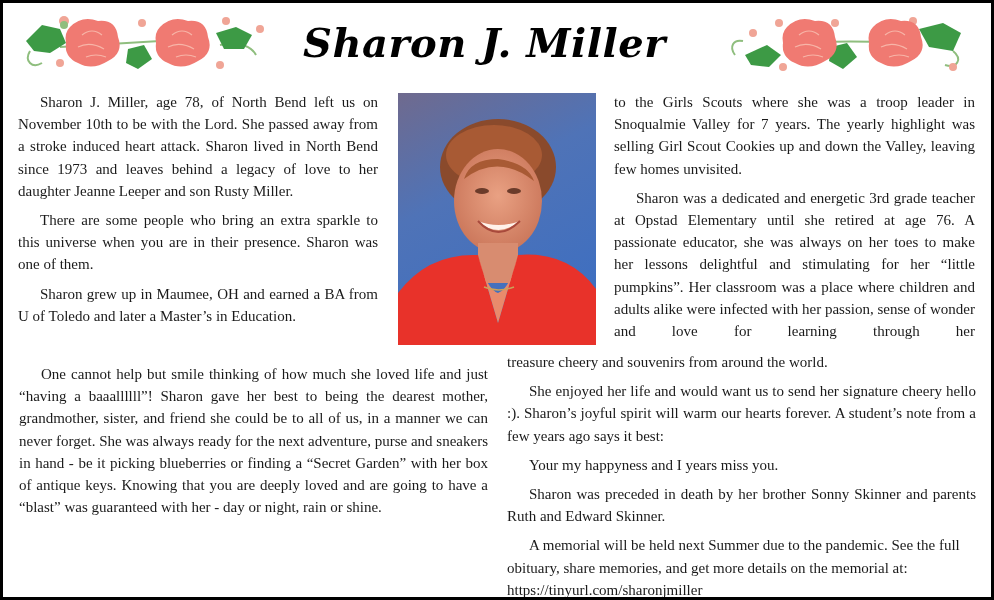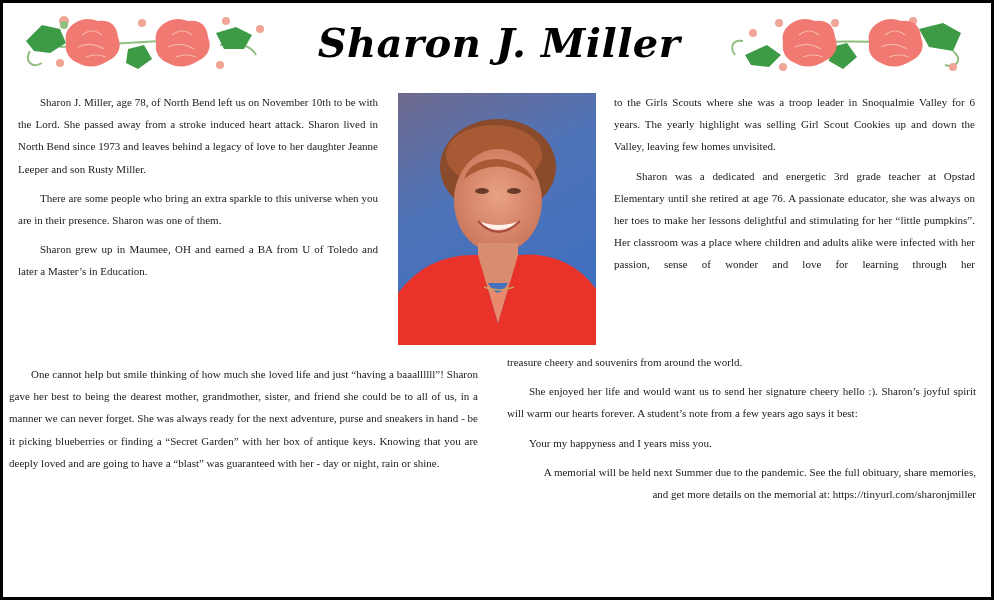--- a/index.html
+++ b/index.html
@@ -8,45 +8,45 @@
       position: absolute; left: 3px; top: 3px; width: 988px; height: 594px;
       background: #fff; overflow: hidden;
       font-family: "Liberation Serif", "DejaVu Serif", serif;
       color: #1a1a1a;
     }
     .header { position: absolute; left: 0; top: 0; width: 988px; height: 82px; }
     .roses { position: absolute; top: 8px; width: 245px; height: 62px; }
     .roses.left { left: 17px; }
     .roses.right { left: 720px; }
     .title {
-      position: absolute; left: 300px; top: 12px; width: 392px; text-align: center;
+      position: absolute; left: 300px; top: 12px; width: 392px; 
       font-family: "DejaVu Serif", "Liberation Serif", serif;
       font-style: italic; font-weight: bold; font-size: 40px; letter-spacing: 0.5px;
       color: #000; line-height: 56px;
     }
-    .text { font-size: 11px; line-height: 22.2px; text-align: justify; }
+    .text { font-size: 15px; line-height: 22.2px; text-align: justify; }
     .text p { text-indent: 22px; margin-bottom: 7px; }
     .col-left {
       position: absolute; left: 15px; top: 88px; width: 360px;
     }
     .col-left-wide {
-      position: absolute; left: 6px; top: 360px; width: 469px;
+      position: absolute; left: 16px; top: 360px; width: 469px;
     }
     .col-right-narrow {
       position: absolute; left: 611px; top: 88px; width: 361px;
     }
     .col-right-wide {
       position: absolute; left: 504px; top: 348px; width: 469px;
     }
     .photo {
       position: absolute; left: 395px; top: 90px; width: 198px; height: 252px;
       overflow: hidden;
     }
     .last-line { text-align-last: justify; }
-    .nojust { text-align: right; }
+    .nojust { text-align: left; }
   </style>
 </head>
 <body>
 
 <div class="page">
 
   <div class="header">
     <svg class="roses left" viewBox="0 0 245 62">
       <g fill="none" stroke="#8fbe7e" stroke-width="2">
         <path d="M10 40 C 4 50, 12 58, 22 52"></path>
@@ -126,24 +126,25 @@
     <p>Sharon J. Miller, age 78, of North Bend left us on November 10th to be with the Lord. She passed away from a stroke induced heart attack. Sharon lived in North Bend since 1973 and leaves behind a legacy of love to her daughter Jeanne Leeper and son Rusty Miller.</p>
     <p>There are some people who bring an extra sparkle to this universe when you are in their presence. Sharon was one of them.</p>
     <p>Sharon grew up in Maumee, OH and earned a BA from U of Toledo and later a Master’s in Education.</p>
   </div>
 
   <div class="col-left-wide text">
     <p>One cannot help but smile thinking of how much she loved life and just “having a baaallllll”! Sharon gave her best to being the dearest mother, grandmother, sister, and friend she could be to all of us, in a manner we can never forget. She was always ready for the next adventure, purse and sneakers in hand - be it picking blueberries or finding a “Secret Garden” with her box of antique keys. Knowing that you are deeply loved and are going to have a “blast” was guaranteed with her - day or night, rain or shine.</p>
   </div>
 
   <div class="col-right-narrow text">
-    <p style="text-indent:0">to the Girls Scouts where she was a troop leader in Snoqualmie Valley for 6 years. The yearly highlight was selling Girl Scout Cookies up and down the Valley, leaving few homes unvisited.</p>
+    <p style="text-indent:0">to the Girls Scouts where she was a troop leader in Snoqualmie Valley for 7 years. The yearly highlight was selling Girl Scout Cookies up and down the Valley, leaving few homes unvisited.</p>
     <p class="last-line">Sharon was a dedicated and energetic 3rd grade teacher at Opstad Elementary until she retired at age 76. A passionate educator, she was always on her toes to make her lessons delightful and stimulating for her “little pumpkins”. Her classroom was a place where children and adults alike were infected with her passion, sense of wonder and love for learning through her</p>
   </div>
 
   <div class="col-right-wide text">
     <p style="text-indent:0">treasure cheery and souvenirs from around the world.</p>
     <p>She enjoyed her life and would want us to send her signature cheery hello :). Sharon’s joyful spirit will warm our hearts forever. A student’s note from a few years ago says it best:</p>
     <p>Your my happyness and I years miss you.</p>
+    <p>Sharon was preceded in death by her brother Sonny Skinner and parents Ruth and Edward Skinner.</p>
     <p class="nojust">A memorial will be held next Summer due to the pandemic. See the full obituary, share memories, and get more details on the memorial at: https://tinyurl.com/sharonjmiller</p>
   </div>
 
 </div>
 
 </body></html>

